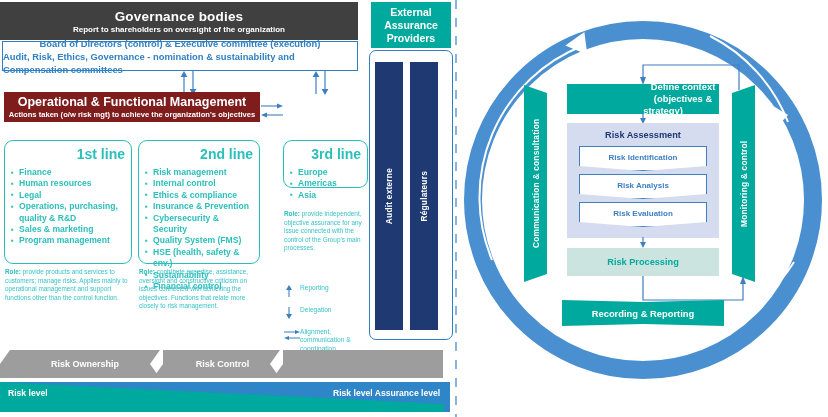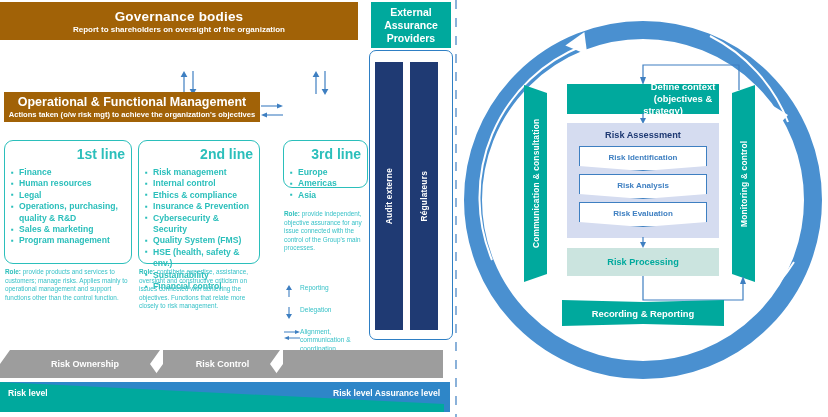--- a/index.html
+++ b/index.html
@@ -6,32 +6,32 @@
   body{width:828px;height:417px;position:relative;overflow:hidden;
        font-family:"Liberation Sans", sans-serif;}
 
   
   .abs{position:absolute;box-sizing:border-box;}
 
   
   #left-panel{position:absolute;left:0;top:0;width:458px;height:417px;}
 
   
-  #gov-header{left:0;top:2px;width:358px;height:38px;background:#a16207;
+  #gov-header{left:0;top:2px;width:358px;height:38px;background:#404040;
       display:flex;flex-direction:column;align-items:center;justify-content:center;}
   #gov-header .t1{font-size:13.5px;font-weight:bold;color:#fff;letter-spacing:.2px;}
   #gov-header .t2{font-size:8px;font-weight:bold;color:#fff;margin-top:1px;}
 
   #gov-body{left:2px;top:41px;width:356px;height:30px;background:#fff;
       border:1px solid #2E7FC4;display:flex;flex-direction:column;
       align-items:center;justify-content:center;}
   #gov-body .l{font-size:9.4px;font-weight:bold;color:#2E7FC4;line-height:13px;}
 
   
-  #ops-header{left:4px;top:92px;width:256px;height:30px;background:#a16207;
+  #ops-header{left:4px;top:92px;width:256px;height:30px;background:#7f1d1d;
       display:flex;flex-direction:column;align-items:center;justify-content:center;}
   #ops-header .t1{font-size:12.5px;font-weight:bold;color:#fff;}
   #ops-header .t2{font-size:7.6px;font-weight:bold;color:#fff;margin-top:1px;}
 
   
   #ia-header{left:283px;top:92px;width:85px;height:42px;background:#00A99D;
       display:flex;flex-direction:column;align-items:center;justify-content:center;}
   #ia-header .t1{font-size:11.5px;font-weight:bold;color:#fff;}
   #ia-header .t2{font-size:7.4px;font-weight:bold;color:#fff;line-height:9px;margin-top:1px;}
 
@@ -134,20 +134,24 @@
 </head>
 <body>
 
 <div id="left-panel">
 
   <div class="abs" id="gov-header">
     <div class="t1">Governance bodies</div>
     <div class="t2">Report to shareholders on oversight of the organization</div>
   </div>
 
+  <div class="abs" id="gov-body">
+    <div class="l">Board of Directors (control) &amp; Executive committee (execution)</div>
+    <div class="l">Audit, Risk, Ethics, Governance - nomination &amp; sustainability and Compensation committees</div>
+  </div>
 
   <svg class="abs" style="left:178px;top:71px;" width="22" height="24">
     <line x1="6" y1="23" x2="6" y2="5" stroke="#3E7FC1" stroke-width="1.2"></line>
     <polygon points="6,0 2.6,6 9.4,6" fill="#3E7FC1"></polygon>
     <line x1="15" y1="0" x2="15" y2="18" stroke="#3E7FC1" stroke-width="1.2"></line>
     <polygon points="15,24 11.6,18 18.4,18" fill="#3E7FC1"></polygon>
   </svg>
   <svg class="abs" style="left:310px;top:71px;" width="22" height="24">
     <line x1="6" y1="23" x2="6" y2="5" stroke="#3E7FC1" stroke-width="1.2"></line>
     <polygon points="6,0 2.6,6 9.4,6" fill="#3E7FC1"></polygon>

